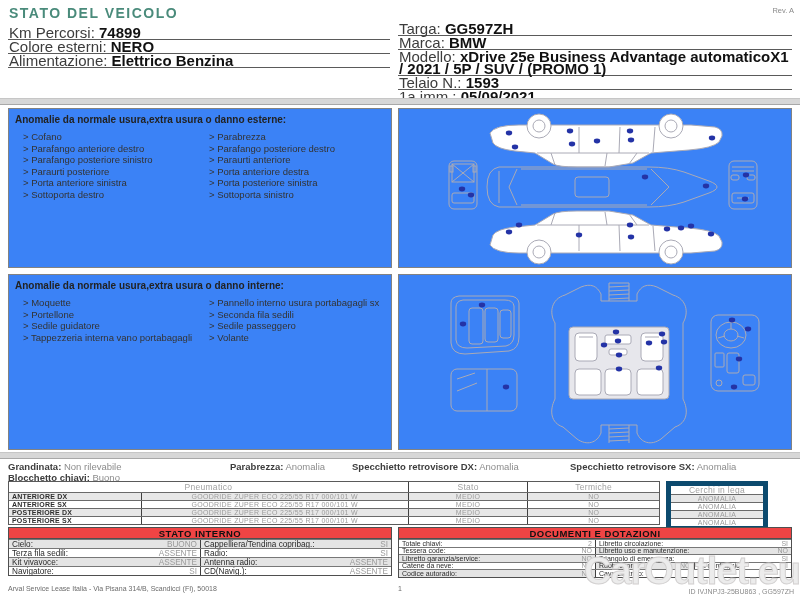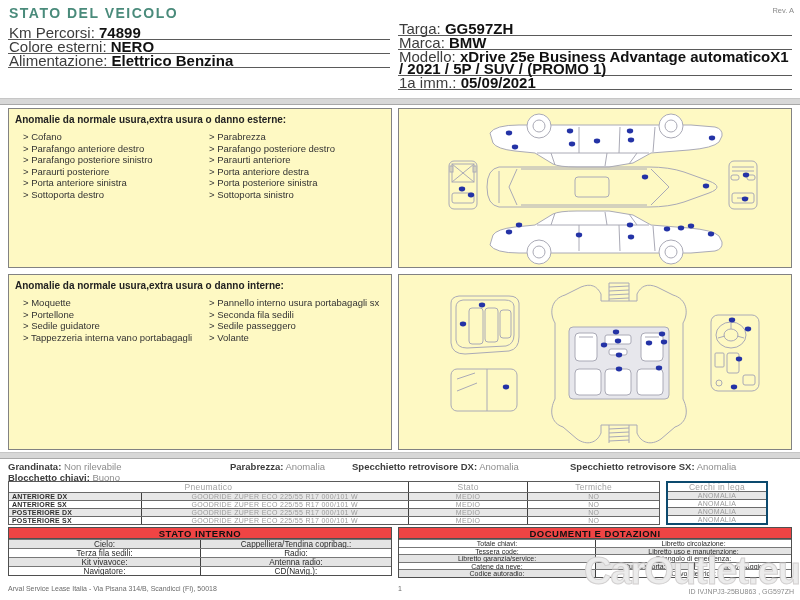--- a/index.html
+++ b/index.html
@@ -18,21 +18,21 @@
   .hrow .lbl { color:#3c3c3c; }
   .hrow .val { color:#111; font-weight:bold; }
   .hrow.tall { min-height:25px; }
 
   
   .band { position:absolute; left:0; width:800px; height:7px; background:#d7d7d7;
     border-top:1px solid #c6c6c6; border-bottom:1px solid #a8a8a8; }
   .band1 { top:98px; } .band2 { top:452px; }
 
   
-  .abox { position:absolute; border:1px solid #828282; background:#fef9c3; }
+  .abox { position:absolute; border:1px solid #828282; background:#3b82f6; }
   .ext-text { left:8px; top:108px; width:384px; height:160px; }
   .ext-diag { left:398px; top:108px; width:394px; height:160px; }
   .int-text { left:8px; top:274px; width:384px; height:176px; }
   .int-diag { left:398px; top:274px; width:394px; height:176px; }
   .abox h3 { font-size:10px; font-weight:bold; color:#222; padding:5px 6px 2px 6px; }
   .anom-col { position:absolute; top:22px; width:182px; font-size:9.5px; color:#333; }
   .anom-col .itm { line-height:11.5px; padding-left:12px; text-indent:-10px; }
   .anom-col .itm::before { content:"> "; }
   .col-a { left:12px; } .col-b { left:198px; }
 
@@ -41,21 +41,21 @@
   
   .cond { position:absolute; left:8px; top:461px; width:786px; height:22px; font-size:9.5px; }
   .cond .pair { position:absolute; white-space:nowrap; }
   .cond .lbl { font-weight:bold; color:#3d3d3d; }
   .cond .val { color:#8c8c8c; }
   .p0 { left:0; top:0; } .p1 { left:222px; top:0; } .p2 { left:344px; top:0; }
   .p3 { left:562px; top:0; } .p4 { left:0; top:11px; }
 
   
   .tmain { position:absolute; left:8px; top:481px; width:652px; border:1px solid #5a5a5a; }
-  .tcerchi { position:absolute; left:666px; top:481px; width:102px; border:2px solid #0c4a6e; }
+  .tcerchi { position:absolute; left:666px; top:481px; width:102px; border:5px solid #0c4a6e; }
   .trow { display:flex; height:8px; border-top:1px solid #6a6a6a; align-items:center; }
   .thead { height:10px; border-top:none; }
   .tcell { height:100%; display:flex; align-items:center; justify-content:center;
     font-size:7px; color:#9c9c9c; letter-spacing:.3px; overflow:hidden; }
   .thead .tcell { font-size:8.5px; color:#a2a2a2; }
   .bl { border-left:1px solid #404040; }
   .w-pneu { width:400px; } .w-pos { width:132px; justify-content:flex-start; padding-left:3px; }
   .w-desc { width:268px; } .w-stato { width:120px; } .w-term { width:132px; }
   .pos { font-weight:bold; color:#2f2f2f; font-size:7px; letter-spacing:.2px; }
   .alt { background:#e7e7e7; }
@@ -67,21 +67,21 @@
   .si-table { left:8px; width:384px; }
   .doc-table { left:398px; width:394px; }
   .bt-head { height:11px; background:#ef4444; border-bottom:1px solid #4f4f4f;
     display:flex; align-items:center; justify-content:center;
     font-size:9.5px; font-weight:bold; color:#111; letter-spacing:.5px; }
   .brow { display:flex; border-top:1px solid #777; }
   .brow:first-of-type { border-top:none; }
   .si-table .brow { height:9px; }
   .doc-table .brow { height:7.5px; }
   .bcell { display:flex; justify-content:space-between; align-items:center;
-    padding:0 3px; overflow:hidden; white-space:nowrap;flex-direction:column; }
+    padding:0 3px; overflow:hidden; white-space:nowrap; }
   .si-table .bcell { width:191px; font-size:8.2px; }
   .doc-table .bcell { width:197px; font-size:7px; }
   .doc-table .half { width:99px; } .doc-table .half2 { width:98px; }
   .bcell .lbl { color:#2a2a2a; }
   .bcell .val { color:#9a9a9a; }
   .gbg { background:#e4e4e4; }
 
   
   .footer { position:absolute; left:0; top:585px; width:800px; height:12px;
     font-size:7px; color:#6b6b6b; z-index:5; }
@@ -103,20 +103,21 @@
   <div class="hdr-left">
     <div class="hrow"><span class="lbl">Km Percorsi:</span> <span class="val">74899</span></div>
     <div class="hrow"><span class="lbl">Colore esterni:</span> <span class="val">NERO</span></div>
     <div class="hrow"><span class="lbl">Alimentazione:</span> <span class="val">Elettrico Benzina</span></div>
   </div>
 
   <div class="hdr-right">
     <div class="hrow"><span class="lbl">Targa:</span> <span class="val">GG597ZH</span></div>
     <div class="hrow"><span class="lbl">Marca:</span> <span class="val">BMW</span></div>
     <div class="hrow tall"><span class="lbl">Modello:</span> <span class="val">xDrive 25e Business Advantage automaticoX1 / 2021 / 5P / SUV / (PROMO 1)</span></div>
+    <div class="hrow"><span class="lbl">Telaio N.:</span> <span class="val">1593</span></div>
     <div class="hrow"><span class="lbl">1a imm.:</span> <span class="val">05/09/2021</span></div>
   </div>
 
   <div class="band band1"></div>
 
   <div class="abox ext-text">
     <h3>Anomalie da normale usura,extra usura o danno esterne:</h3>
     <div class="anom-col col-a">
       <div class="itm">Cofano</div>
       <div class="itm">Parafango anteriore destro</div>

